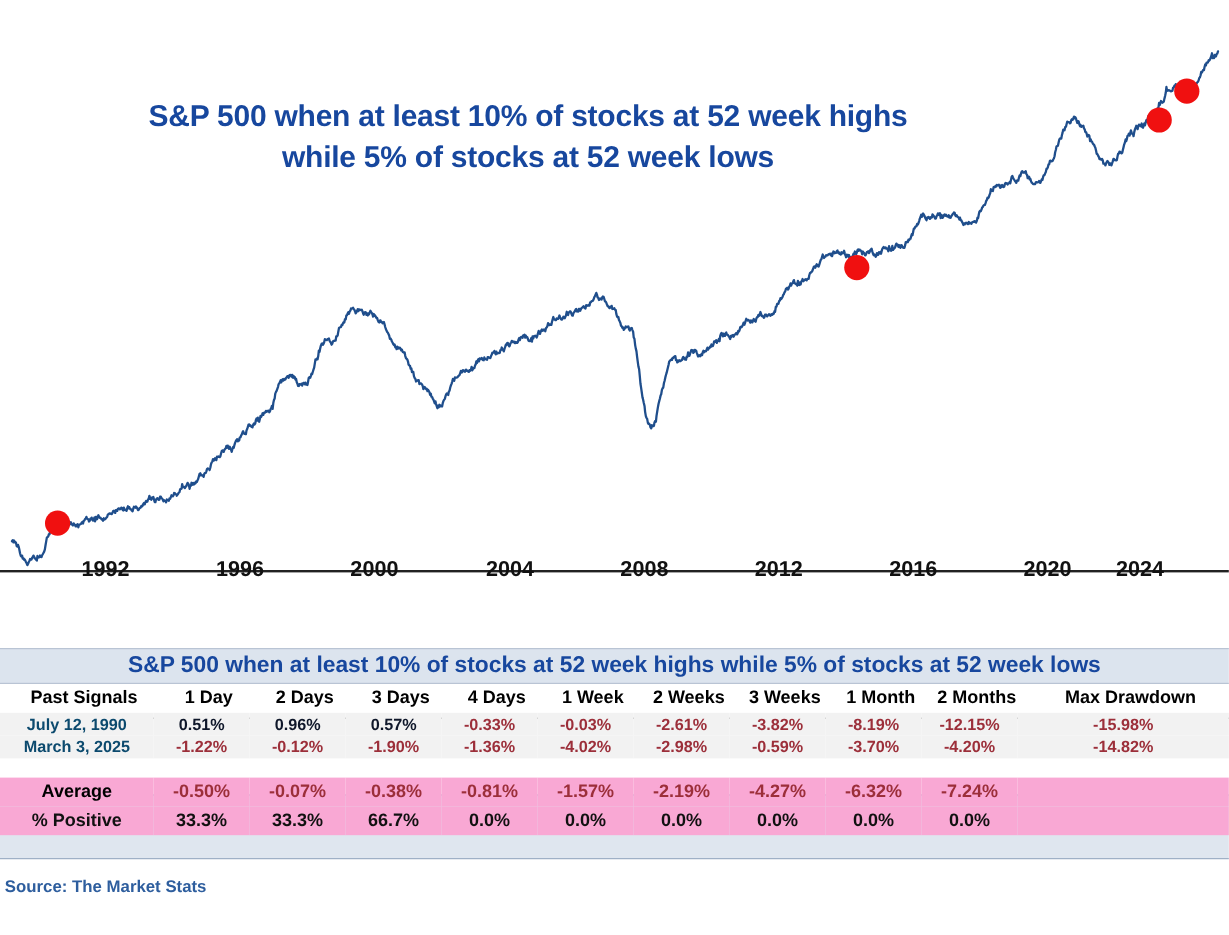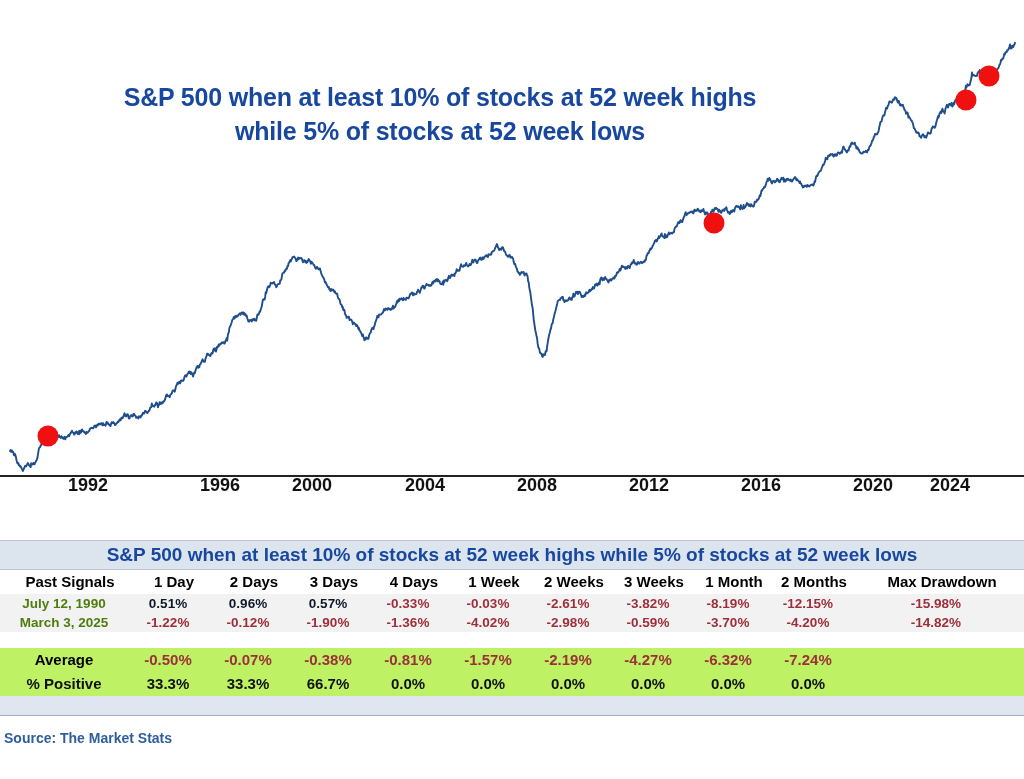--- a/index.html
+++ b/index.html
@@ -18,21 +18,21 @@
   .chart-title{
     position:absolute;left:0;top:80px;width:880px;
     text-align:center;
     color:#17479E;
     font-size:25px;font-weight:bold;line-height:34px;
     letter-spacing:-0.2px;
   }
   .chart-title .l2{display:block;}
   .chart-svg{position:absolute;left:0;top:0;width:1024px;height:500px;}
   .axis-line{position:absolute;left:0;top:475px;width:1024px;height:2px;background:#222;}
-  .xticks{position:absolute;left:0;top:467px;width:816px;height:42px;}
+  .xticks{position:absolute;left:0;top:456px;width:816px;height:42px;}
   .xtick{
     position:absolute;top:8px;
     transform:translateX(-50%);
     font-size:18px;font-weight:bold;color:#111;
     font-family:"Liberation Sans", sans-serif;
   }
 
   
   .table-panel{position:absolute;left:0;top:540px;width:1024px;height:200px;}
   .tbl-banner{
@@ -61,22 +61,22 @@
   }
   table.stats th{color:#000;font-size:15px;height:24px;line-height:24px;padding-left:12px;}
   table.stats th.hdr-signal{font-size:15px;}
   col.c1{width:128px;}
   col.cp{width:80px;}
   col.cmd{width:176px;}
   tr.stripe td{background:#F2F2F2;}
   tr.blank-row td{background:transparent;height:16px;}
   td.pos{color:#0f172a;}
   td.neg{color:#9C2F3A;}
-  td.c-signal{color:#4d7c0f;}
-  tr.sum td{background:#bef264;color:#9C2F3A;height:24px;line-height:24px;font-size:15px;}
+  td.c-signal{color:#0c4a6e;}
+  tr.sum td{background:#f9a8d4;color:#9C2F3A;height:24px;line-height:24px;font-size:15px;}
   tr.sum td.c-signal{color:#000;font-size:15px;}
   tr.sum.pct td{color:#111;}
   .sum-wrap{position:absolute;left:0;top:122px;width:1024px;height:52px;background:#DFE6EF;
             border-top:1px solid #9fb0c6;border-bottom:1px solid #9fb0c6;}
   .hdr-rule{position:absolute;left:0;top:58px;width:1024px;height:1px;background:#555;}
   .source{
     position:absolute;left:4px;top:730px;
     color:#2E5E9E;font-size:14px;font-weight:bold;
   }
 </style>
@@ -98,21 +98,21 @@
           <circle cx="48" cy="436" r="10.5" fill="#F01010"></circle>
           <circle cx="714" cy="223" r="10.5" fill="#F01010"></circle>
           <circle cx="966" cy="100" r="10.5" fill="#F01010"></circle>
           <circle cx="989" cy="76" r="10.5" fill="#F01010"></circle>
         </g>
     </svg>
 
     <div class="axis-line"></div>
     <div class="xticks" id="xticks">
         <div class="xtick" style="left: 88px;">1992</div>
-        <div class="xtick" style="left: 200px; margin-left: 20px;">1996</div>
+        <div class="xtick" style="left: 200px;">1996</div>
         <div class="xtick" style="left: 312px;">2000</div>
         <div class="xtick" style="left: 425px;">2004</div>
         <div class="xtick" style="left: 537px;">2008</div>
         <div class="xtick" style="left: 649px;">2012</div>
         <div class="xtick" style="left: 761px;">2016</div>
         <div class="xtick" style="left: 873px;">2020</div>
         <div class="xtick" style="left: 950px;">2024</div>
       </div>
   </div>
 

